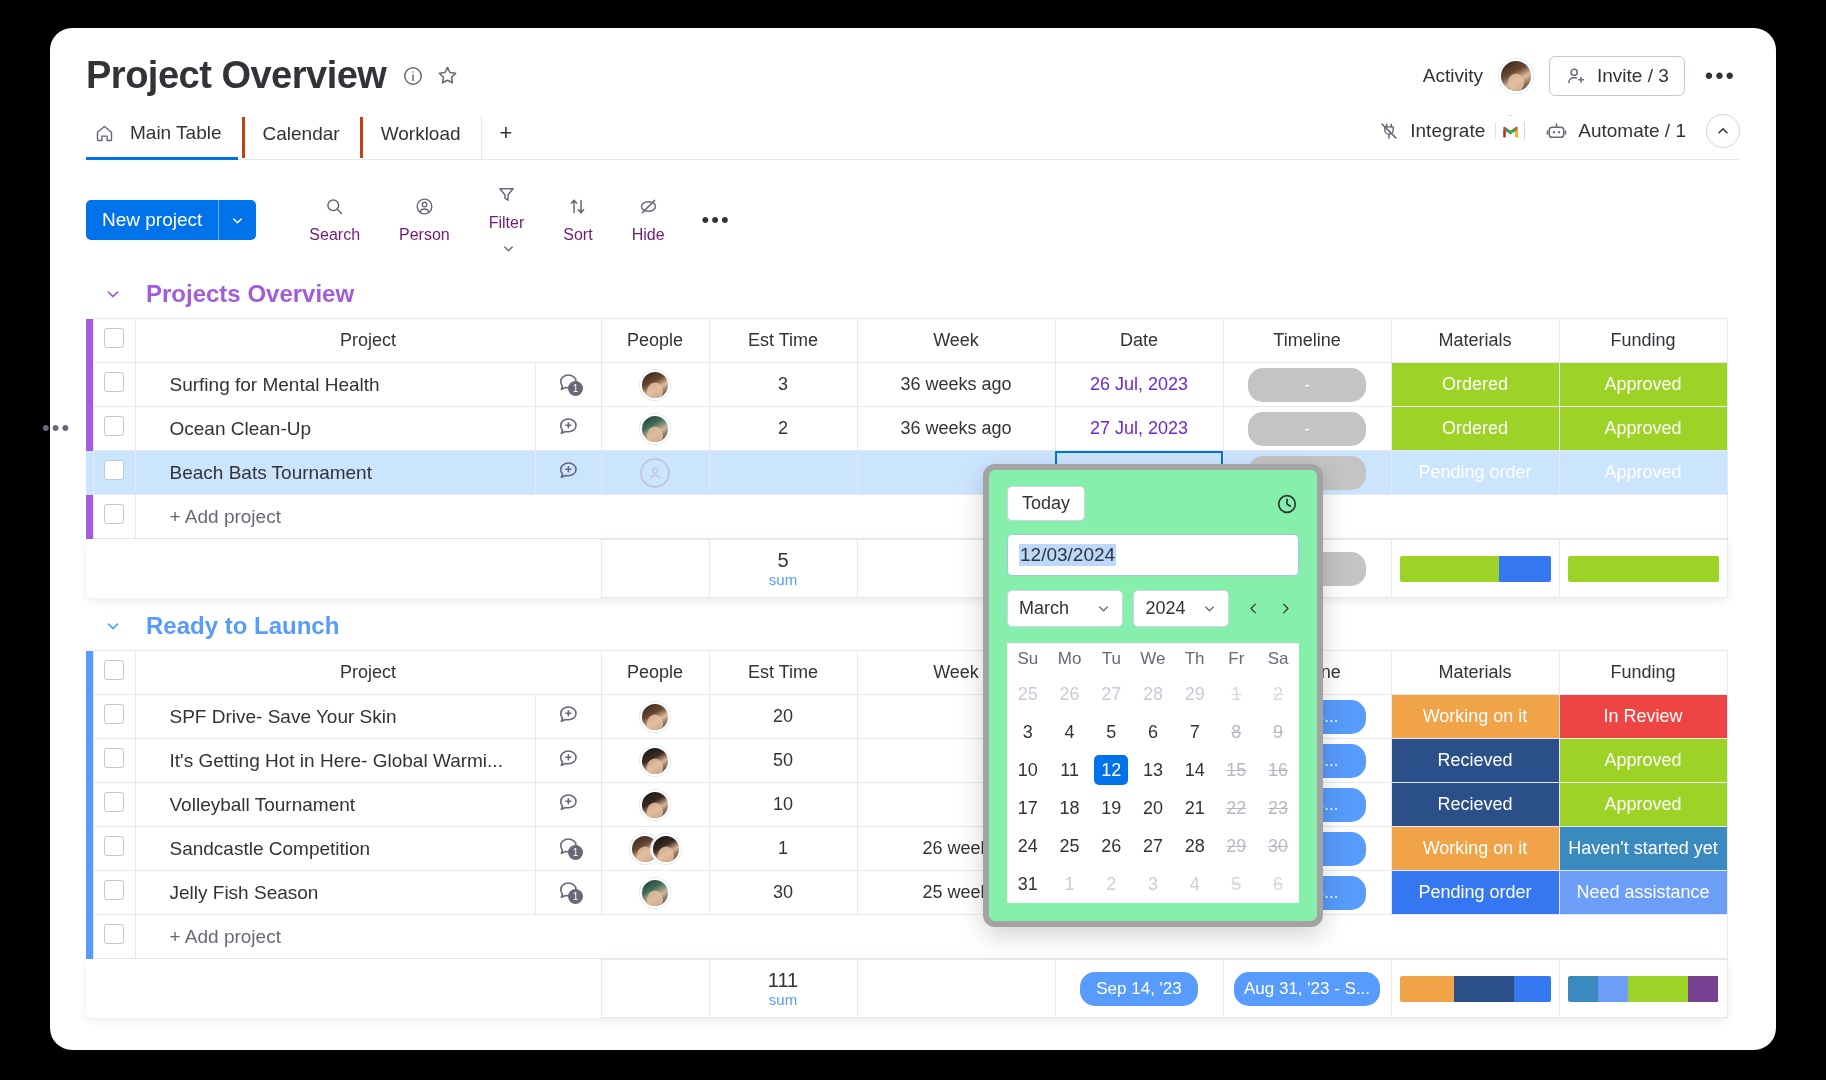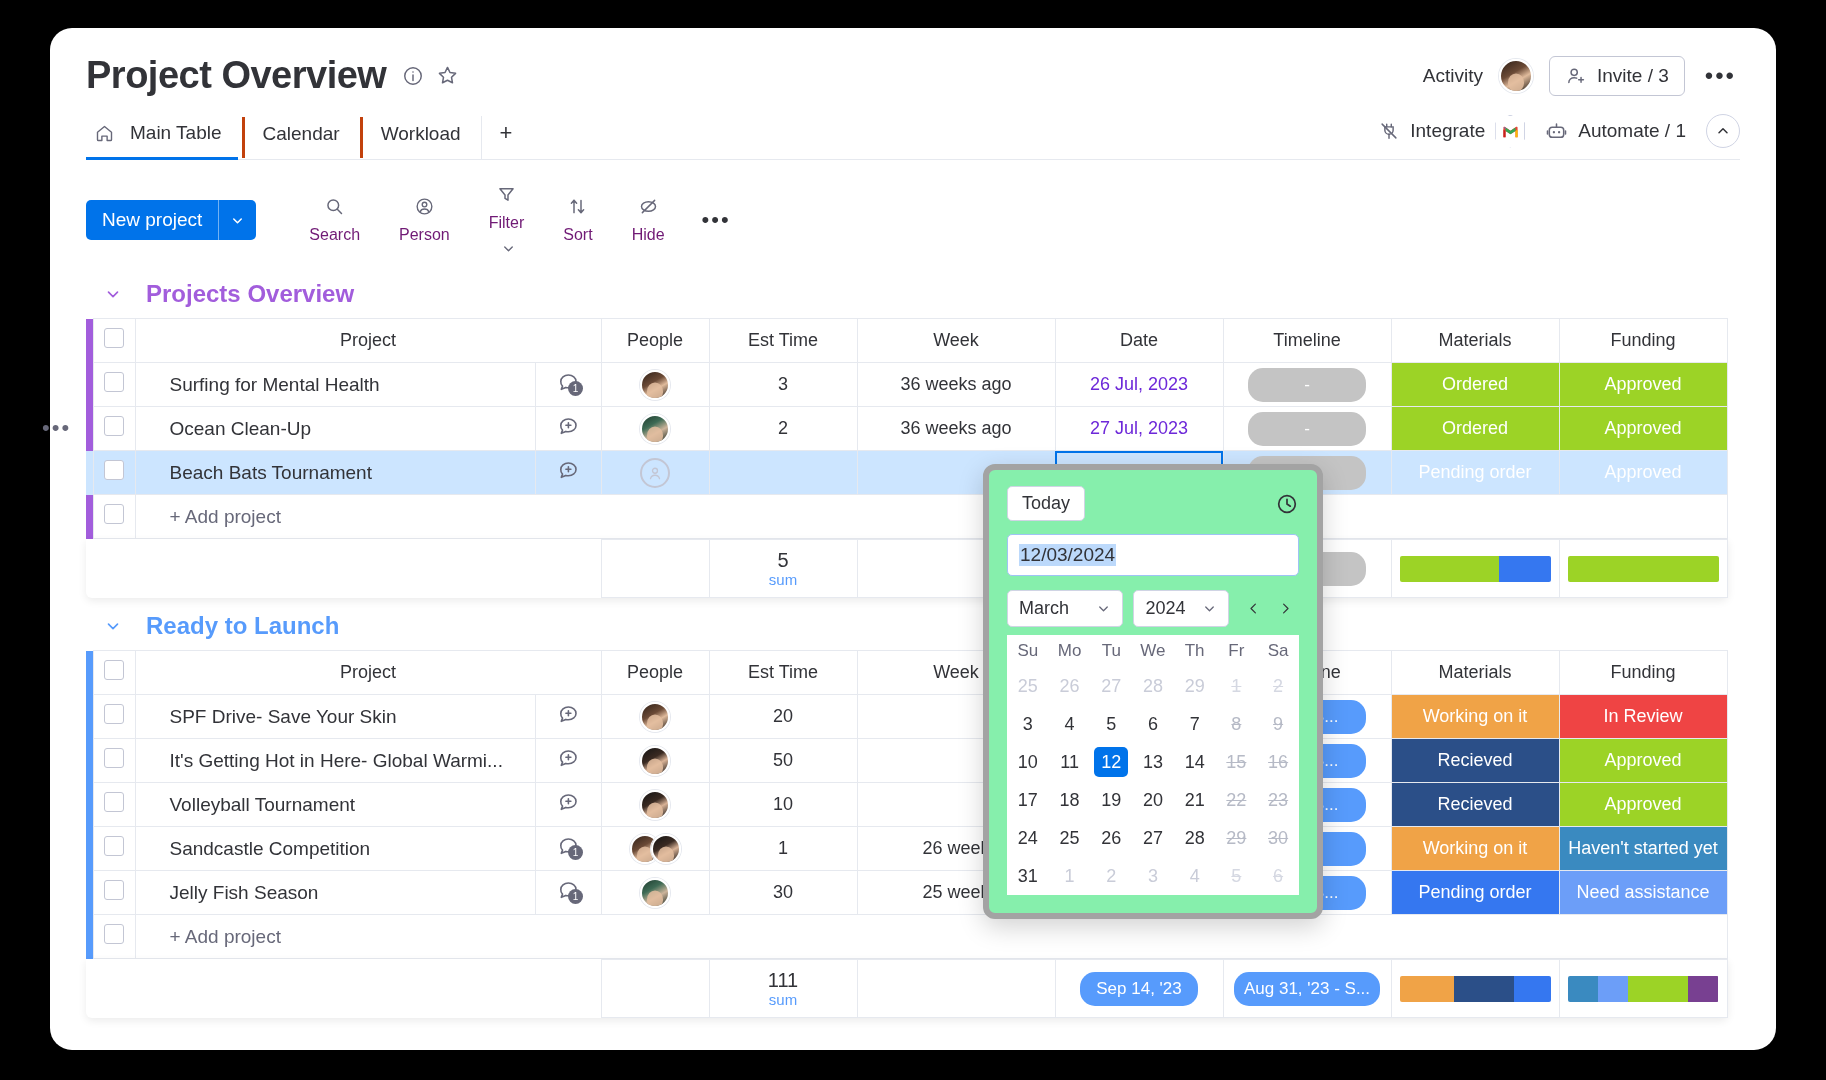--- a/index.html
+++ b/index.html
@@ -201,21 +201,21 @@
   .dp-sel {
     border: 1px solid #d0d4e4; border-radius: 5px; padding: 7px 11px;
     font-size: 18px; color: #323338; display: flex; align-items: center;
     justify-content: space-between; gap: 10px; cursor: pointer; background:#fff;
   }
   .dp-sel.month { width: 122px; }
   .dp-sel.year { width: 100px; }
   .dp-nav { margin-left: auto; display: flex; gap: 4px; }
   .dp-arrow { width: 28px; height: 28px; display:flex; align-items:center; justify-content:center;
     font-size: 22px; color:#323338; cursor: pointer; }
-  table.cal { width: 100%; border-collapse: collapse; margin-top: 8px; }
+  table.cal { width: 100%; border-collapse: collapse; margin-top: 16px; }
   table.cal th { font-size: 17px; color: #676879; font-weight: 400; padding: 6px 0; text-align:center; }
   table.cal td { text-align: center; padding: 4px 0; }
   .daycell {
     width: 34px; height: 30px; line-height: 30px; margin: 0 auto;
     font-size: 18px; color: #323338; border-radius: 5px; cursor: pointer;
   }
   .daycell.out { color: #c9ccd8; }
   .daycell.weekend { color: #b6bac6; text-decoration: line-through; }
   .daycell.out.weekend { color: #d5d8e2; }
   .daycell.sel { background: #0073ea; color: #fff; }

